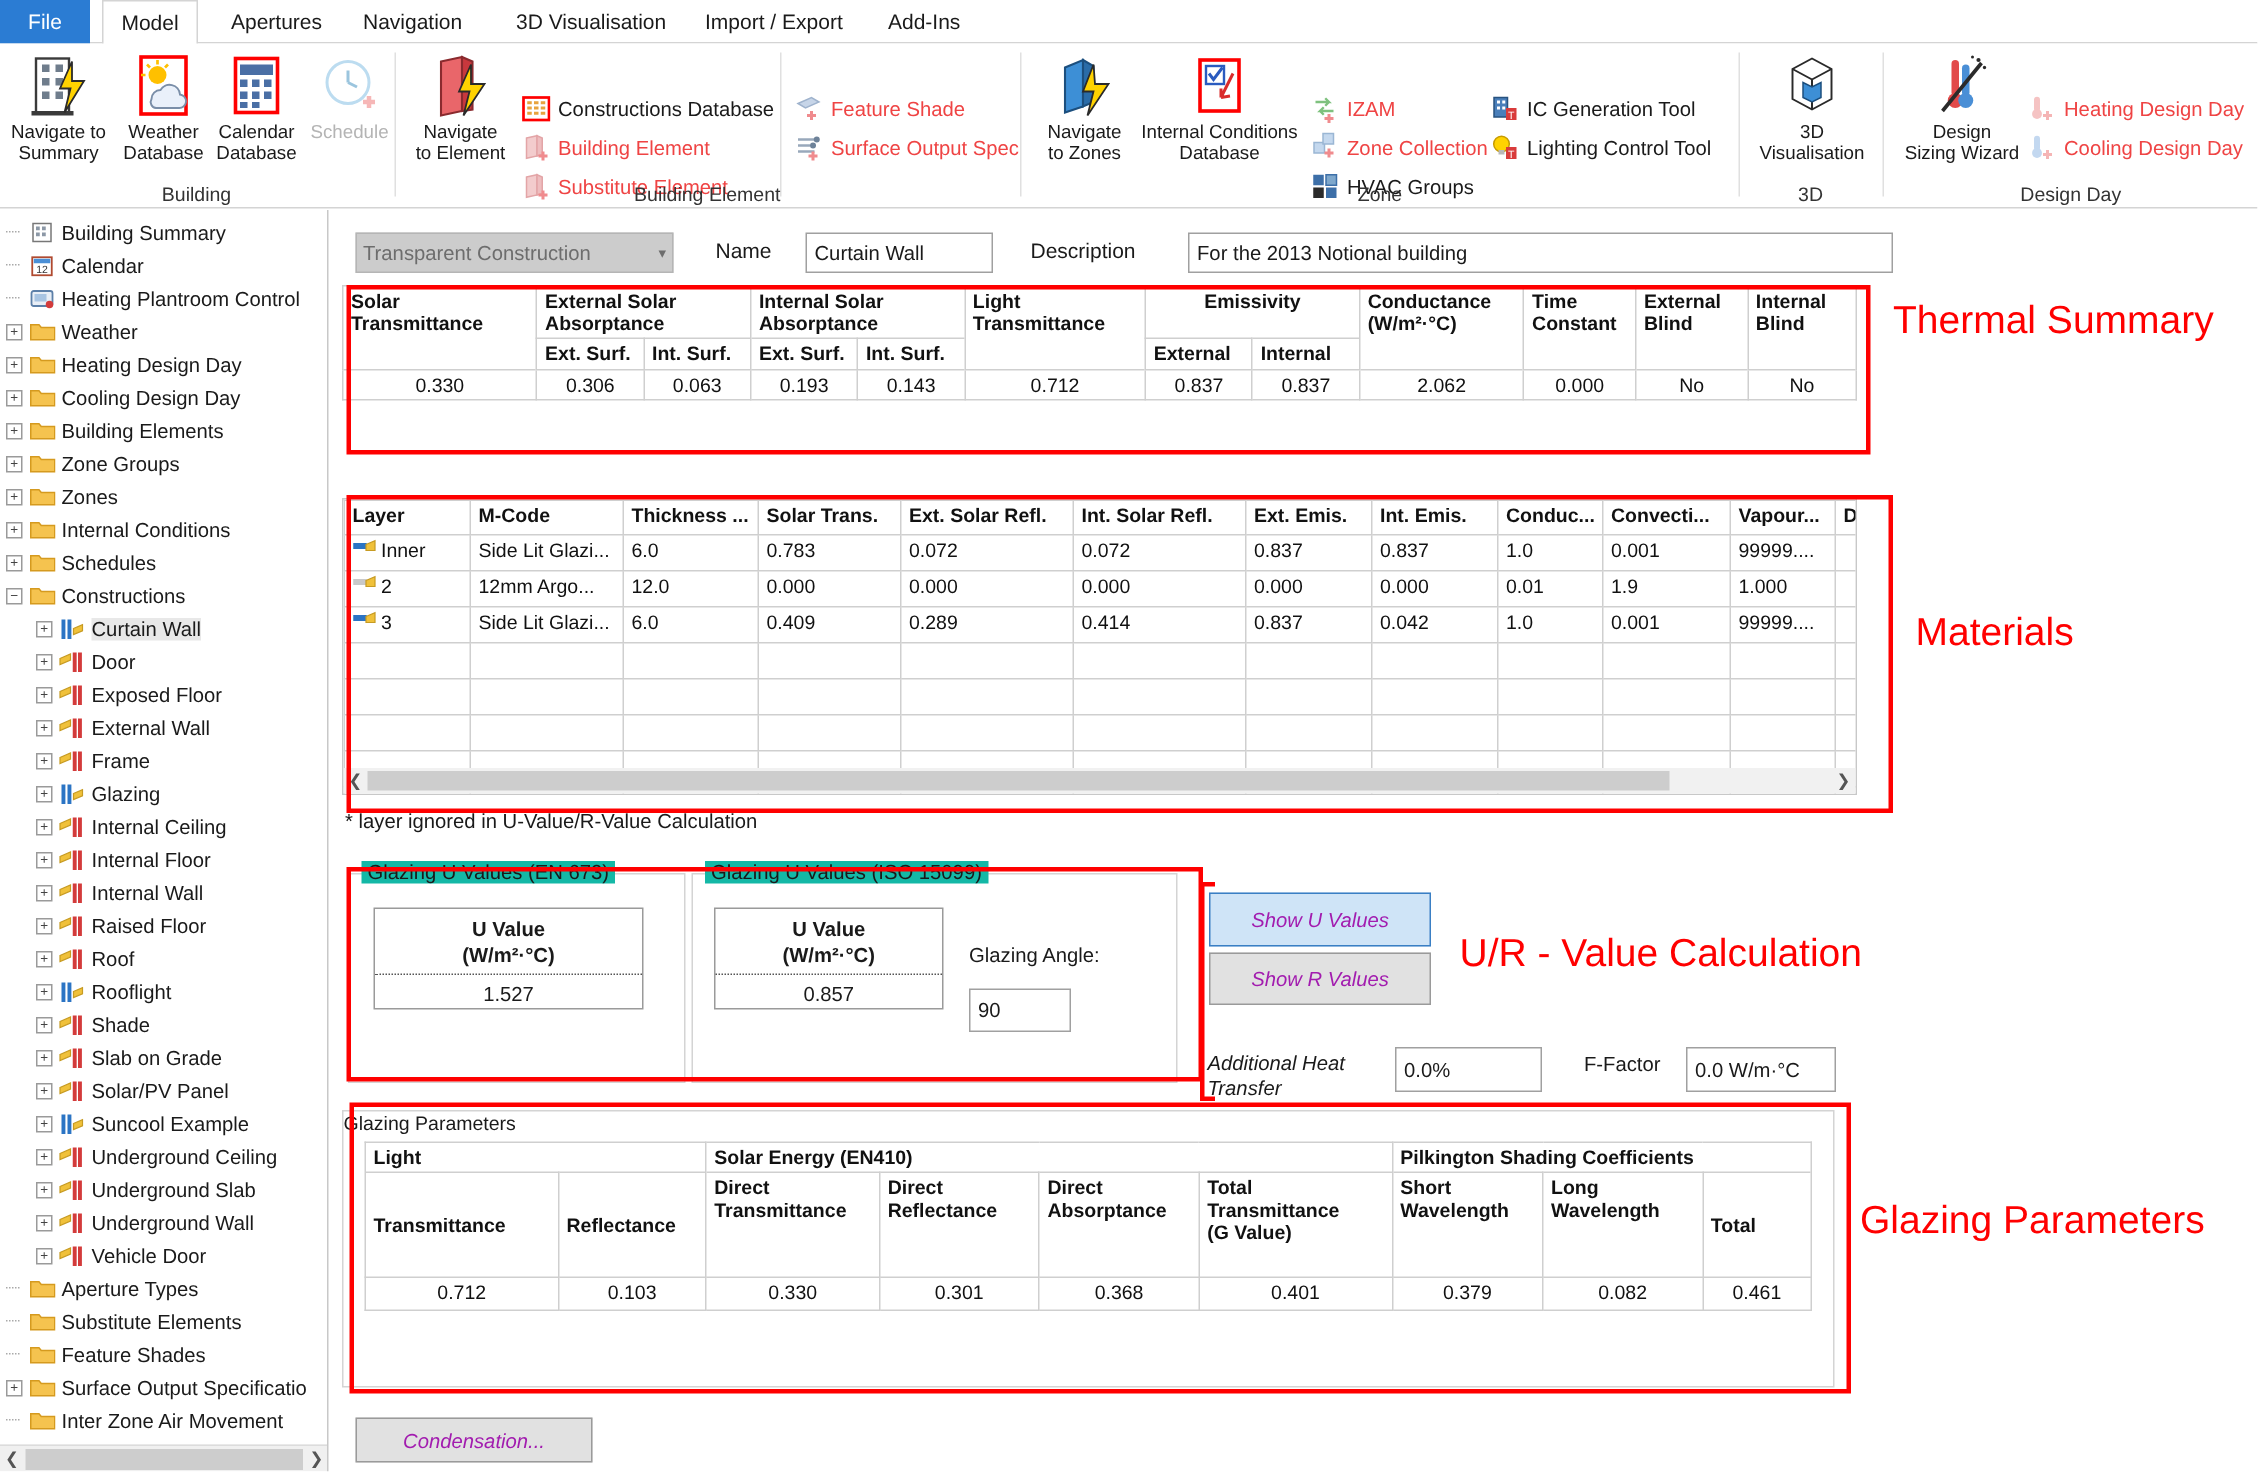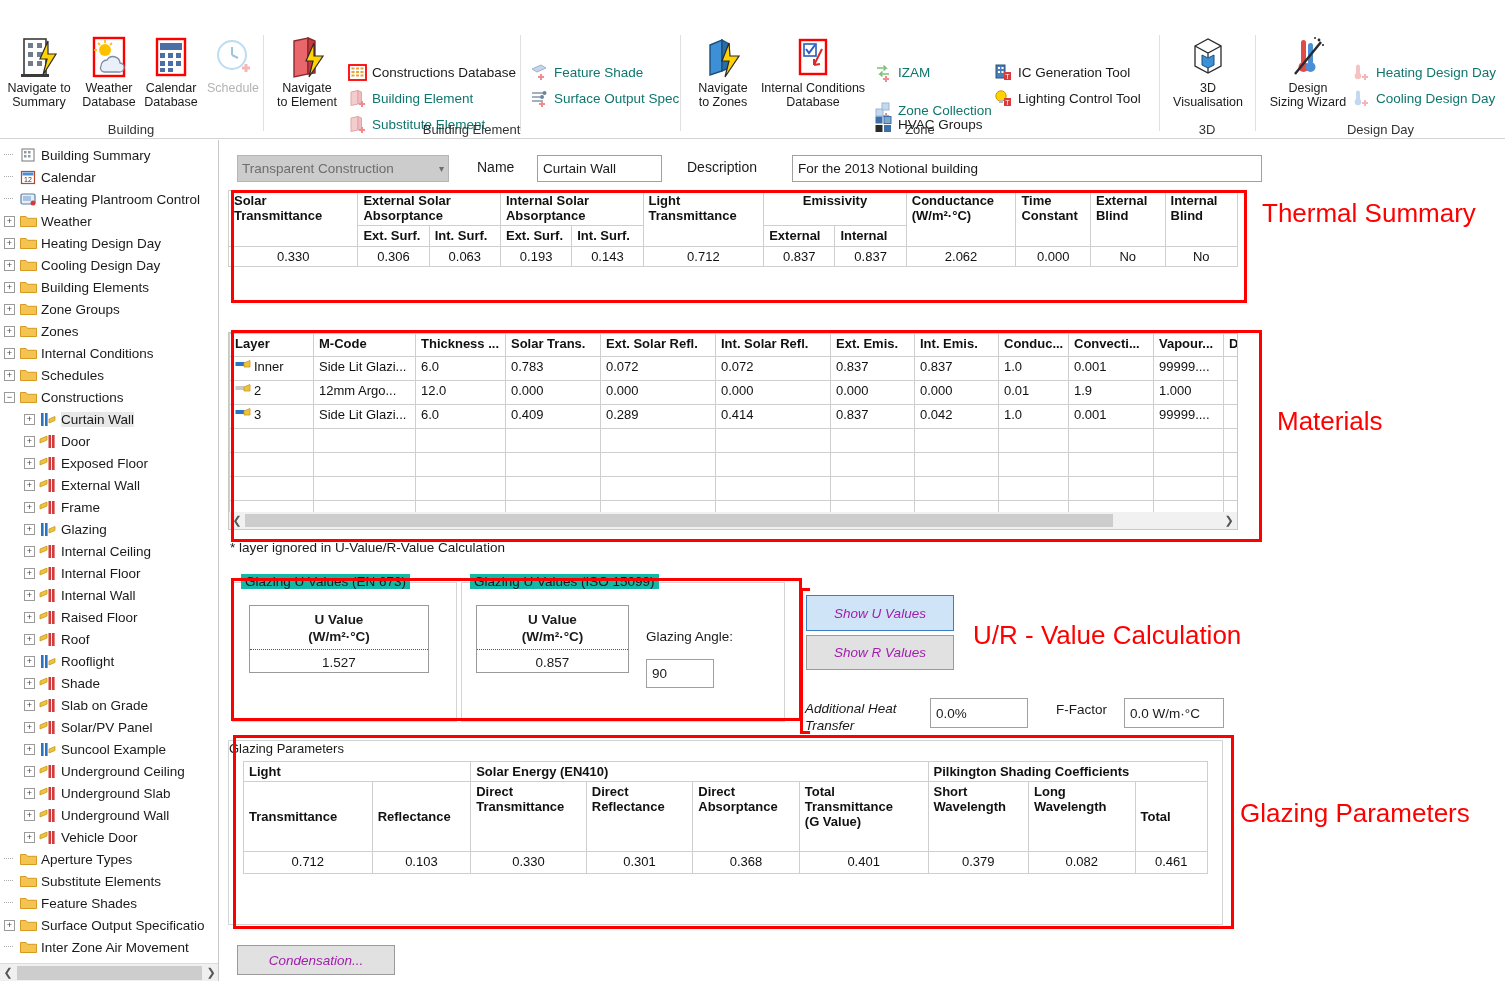--- a/index.html
+++ b/index.html
@@ -48,21 +48,21 @@
     position:absolute; top:4px; width:74px; text-align:center; cursor:default;
   }
   .bigbtn .ico { height:48px; display:flex; align-items:center; justify-content:center; }
   .bigbtn .lbl { font-size:12.5px; line-height:14px; color:#1a1a1a; }
   .bigbtn.dis .lbl { color:#b4b4b4; }
 
   .smbtn {
     position:absolute; height:26px; display:flex; align-items:center;
     gap:5px; font-size:13.5px; color:#1a1a1a; cursor:default; white-space:nowrap;
   }
-  .smbtn.dis { color:#0f766e; }
+  .smbtn.dis { color:#ef4444; }
   .smbtn .sico { width:19px; height:19px; flex:0 0 19px; display:flex; align-items:center; justify-content:center; }
 
   
   .sidebar {
     position:absolute; left:0; top:140px; width:219px; height:841px;
     background:#ffffff; border-right:1px solid #c8c8c8; overflow:hidden;
   }
   .trow {
     position:relative; height:22px; display:flex; align-items:center;
     font-size:13.5px; color:#1a1a1a; white-space:nowrap; cursor:default;
@@ -162,20 +162,29 @@
   .gp table { width:965px; }
   .gp th { text-align:center; font-weight:bold; height:20px; }
   .gp th.l { text-align:left; }
   .gp td { text-align:center; height:22px; }
 </style>
 </head>
 <body>
 
 <div id="app">
 
+  <div class="tabbar">
+    <div class="tab file" style="left:0;width:60px;">File</div>
+    <div class="tab active" style="left:68px;width:64px;text-align:center;padding:0;">Model</div>
+    <div class="tab" style="left:140px;">Apertures</div>
+    <div class="tab" style="left:228px;">Navigation</div>
+    <div class="tab" style="left:330px;">3D Visualisation</div>
+    <div class="tab" style="left:456px;">Import / Export</div>
+    <div class="tab" style="left:578px;">Add-Ins</div>
+  </div>
 
   <div class="ribbon">
 
     <div class="rgroup" style="left:0;width:262px;">
       <div class="bigbtn" style="left:2px;">
         <div class="ico">
           <svg width="42" height="44" viewBox="0 0 42 44">
             <rect x="6" y="4" width="22" height="36" fill="#fff" stroke="#3a3a3a" stroke-width="1.6"></rect>
             <rect x="10" y="8" width="5" height="5" fill="#6f7d8c"></rect>
               <rect x="19" y="8" width="5" height="5" fill="#6f7d8c"></rect>
@@ -375,21 +384,21 @@
               <path d="M15 11 h-9 l2.5 -2.5 M6 11 l2.5 2.5" stroke="#7ec17e" stroke-width="1.6" fill="none"></path>
               <g stroke="#f08b8e" stroke-width="2">
                 <line x1="9" y1="16" x2="15" y2="16"></line>
                 <line x1="12" y1="13" x2="12" y2="19"></line>
               </g>
             </svg>
         </span>
         <span>IZAM</span>
       </div>
 
-      <div class="smbtn dis" style="left:192px;top:68px;">
+      <div class="smbtn dis" style="left:192px;top:51px;align-items:flex-end;">
         <span class="sico">
           <svg width="19" height="19" viewBox="0 0 19 19">
               <rect x="2" y="8" width="7" height="7" fill="#c4d8ee" stroke="#9ab6d4" stroke-width="1"></rect>
               <rect x="8" y="2" width="7" height="7" fill="#c4d8ee" stroke="#9ab6d4" stroke-width="1"></rect>
               <g stroke="#f08b8e" stroke-width="2">
                 <line x1="9" y1="15" x2="15" y2="15"></line>
                 <line x1="12" y1="12" x2="12" y2="18"></line>
               </g>
             </svg>
         </span>

